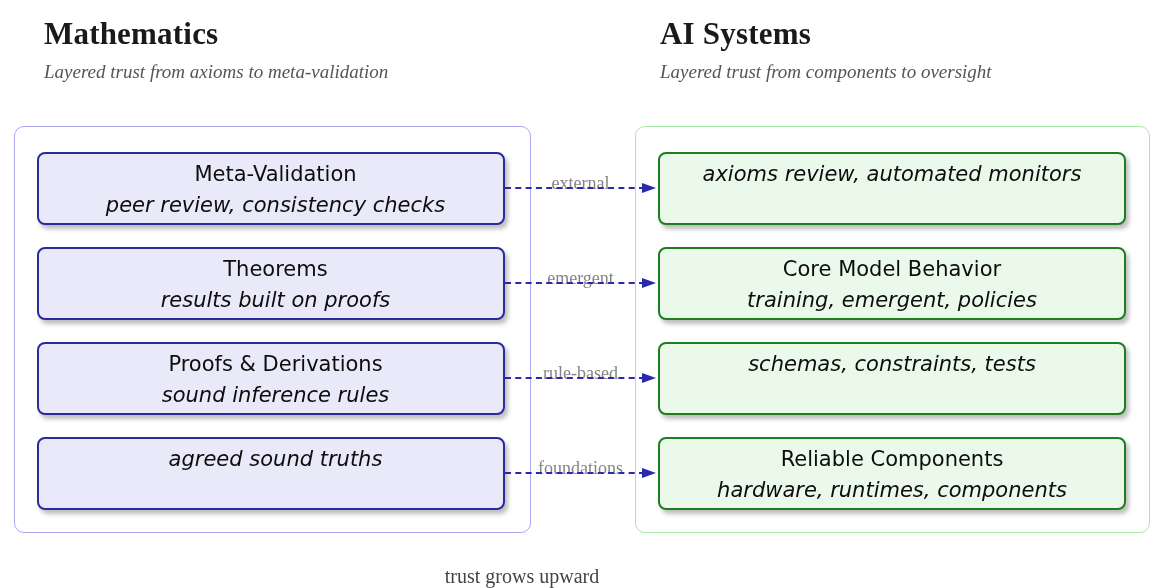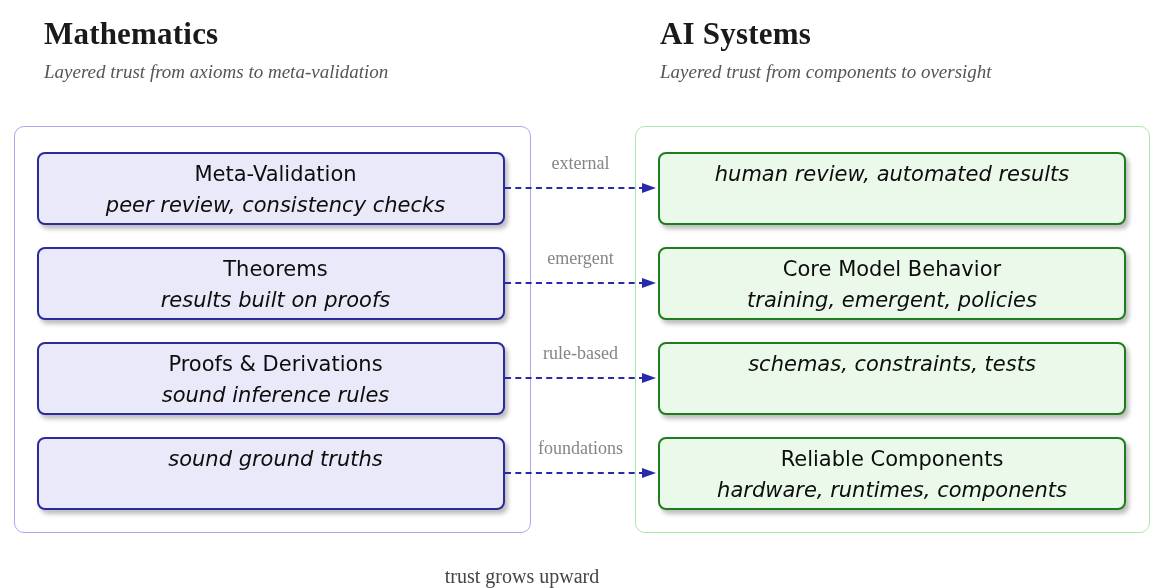--- a/index.html
+++ b/index.html
@@ -45,21 +45,21 @@
     position:absolute; left:0; right:11px; top:35px; height:0;
     border-top:2.5px dashed var(--arrow);
   }
   .arrow-head{
     position:absolute; right:0; top:36px; transform:translateY(-50%);
     width:0; height:0;
     border-left:14px solid var(--arrow);
     border-top:5.5px solid transparent; border-bottom:5.5px solid transparent;
   }
   .arrow-label{
-    position:absolute; left:50%; transform:translateX(-50%); top:1px;
+    position:absolute; left:50%; transform:translateX(-50%); top:21px;
     font-size:18px; color:#858585; white-space:nowrap;
     font-family:"Liberation Serif","DejaVu Serif",serif;
   }
   
   .footer{
     position:absolute; left:12px; top:541px; width:1020px; text-align:center;
     font-size:20px; color:#454545;margin-top:24px;
   }
 </style>
 </head>
@@ -83,21 +83,21 @@
     <div class="box math-box">
       <div class="box-title">Meta-Validation</div>
       <div class="box-sub">peer review, consistency checks</div>
     </div>
     <div class="arrow">
       <span class="arrow-label">external</span>
       <span class="arrow-line"></span>
       <span class="arrow-head"></span>
     </div>
     <div class="box ai-box">
-      <div class="box-sub">human review, automated results</div>
+      <div class="box-sub">axioms review, automated monitors</div>
     </div>
   </div>
 
   <div class="row" style="top:247px">
     <div class="box math-box">
       <div class="box-title">Theorems</div>
       <div class="box-sub">results built on proofs</div>
     </div>
     <div class="arrow">
       <span class="arrow-label">emergent</span>
@@ -120,21 +120,21 @@
       <span class="arrow-line"></span>
       <span class="arrow-head"></span>
     </div>
     <div class="box ai-box">
       <div class="box-sub">schemas, constraints, tests</div>
     </div>
   </div>
 
   <div class="row" style="top:437px">
     <div class="box math-box">
-      <div class="box-sub">sound ground truths</div>
+      <div class="box-sub">agreed sound truths</div>
     </div>
     <div class="arrow">
       <span class="arrow-label">foundations</span>
       <span class="arrow-line"></span>
       <span class="arrow-head"></span>
     </div>
     <div class="box ai-box">
       <div class="box-title">Reliable Components</div>
       <div class="box-sub">hardware, runtimes, components</div>
     </div>

